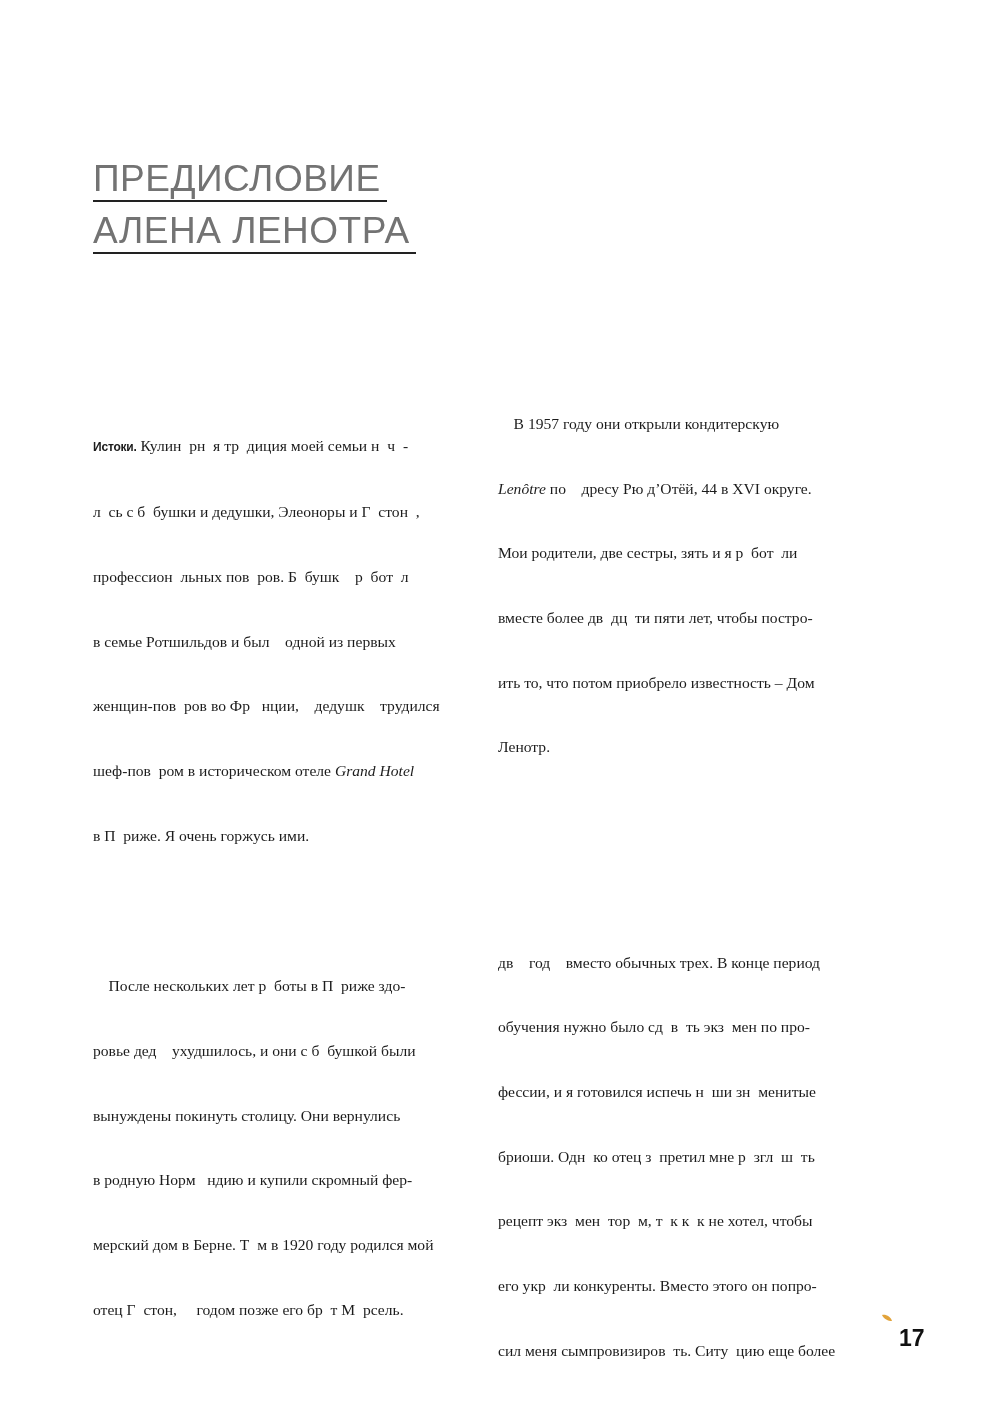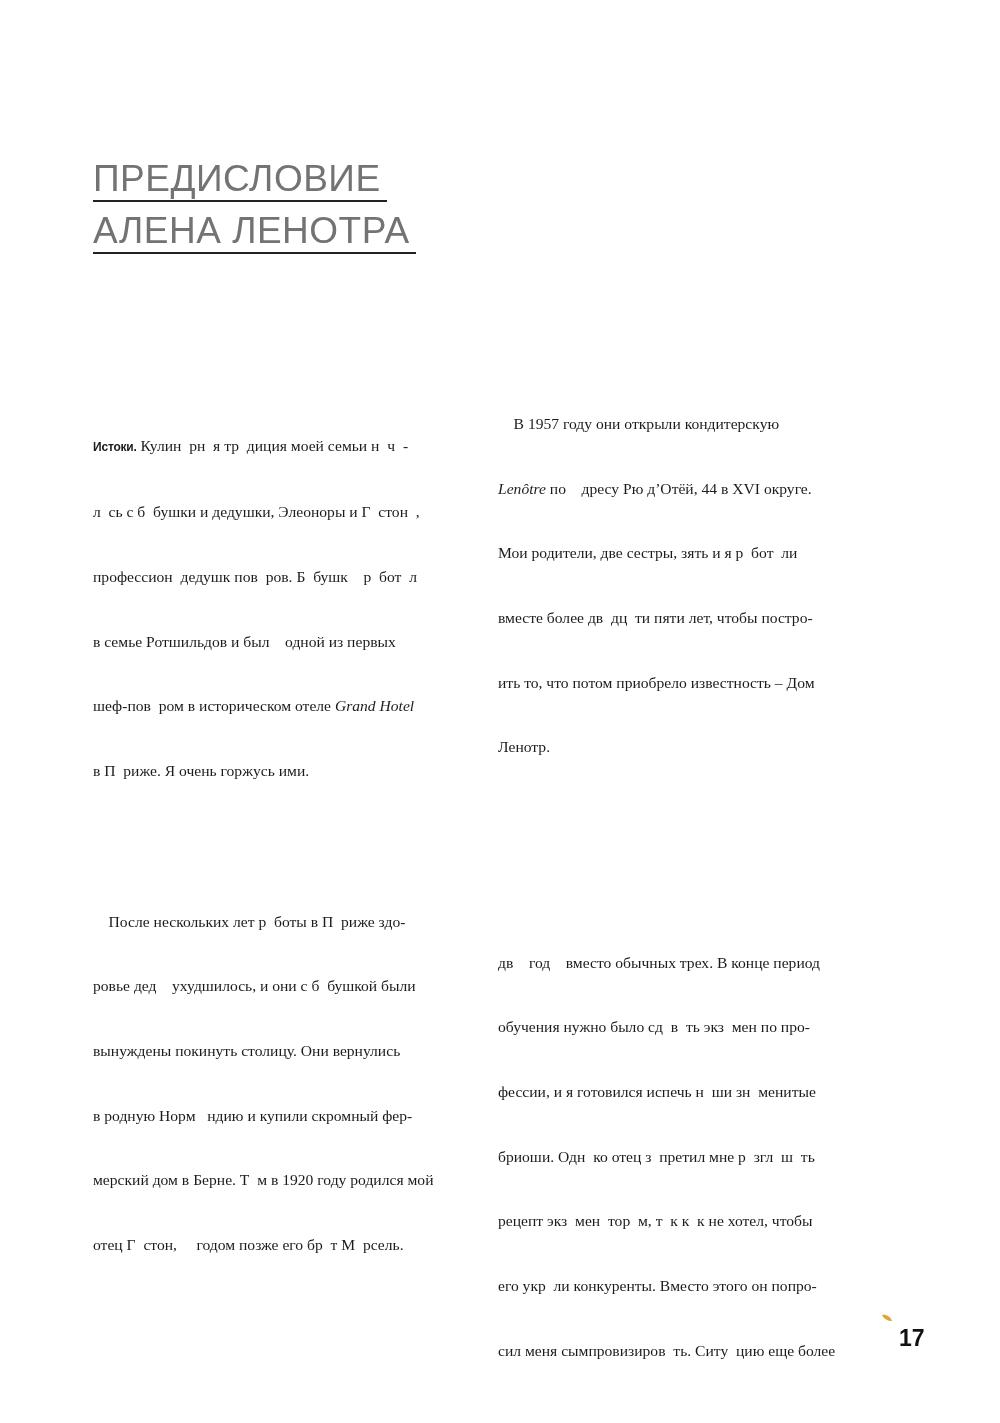--- a/index.html
+++ b/index.html
@@ -42,22 +42,23 @@
 <div class="title-block">
   <div><span class="title-line">ПРЕДИСЛОВИЕ</span></div>
   <div><span class="title-line l2">АЛЕНА ЛЕНОТРА</span></div>
 </div>
 
 <div class="col left">
   
   <div class="para">
     <div><span class="lead">Истоки.</span><span> Кулин  рн  я тр  диция моей семьи н  ч  -</span></div>
     <div>л  сь с б  бушки и дедушки, Элеоноры и Г  стон  ,</div>
-    <div>профессион  дедушк пов  ров. Б  бушк    р  бот  л</div>
+    <div>профессион  льных пов  ров. Б  бушк    р  бот  л</div>
     <div>в семье Ротшильдов и был    одной из первых</div>
+    <div>женщин-пов  ров во Фр   нции,    дедушк    трудился</div>
     <div><span>шеф-пов  ром в историческом отеле </span><span class="it">Grand Hotel</span></div>
     <div>в П  риже. Я очень горжусь ими.</div>
   </div>
   <div class="para">
     <div>    После нескольких лет р  боты в П  риже здо-</div>
     <div>ровье дед    ухудшилось, и они с б  бушкой были</div>
     <div>вынуждены покинуть столицу. Они вернулись</div>
     <div>в родную Норм   ндию и купили скромный фер-</div>
     <div>мерский дом в Берне. Т  м в 1920 году родился мой</div>
     <div>отец Г  стон,     годом позже его бр  т М  рсель.</div>

